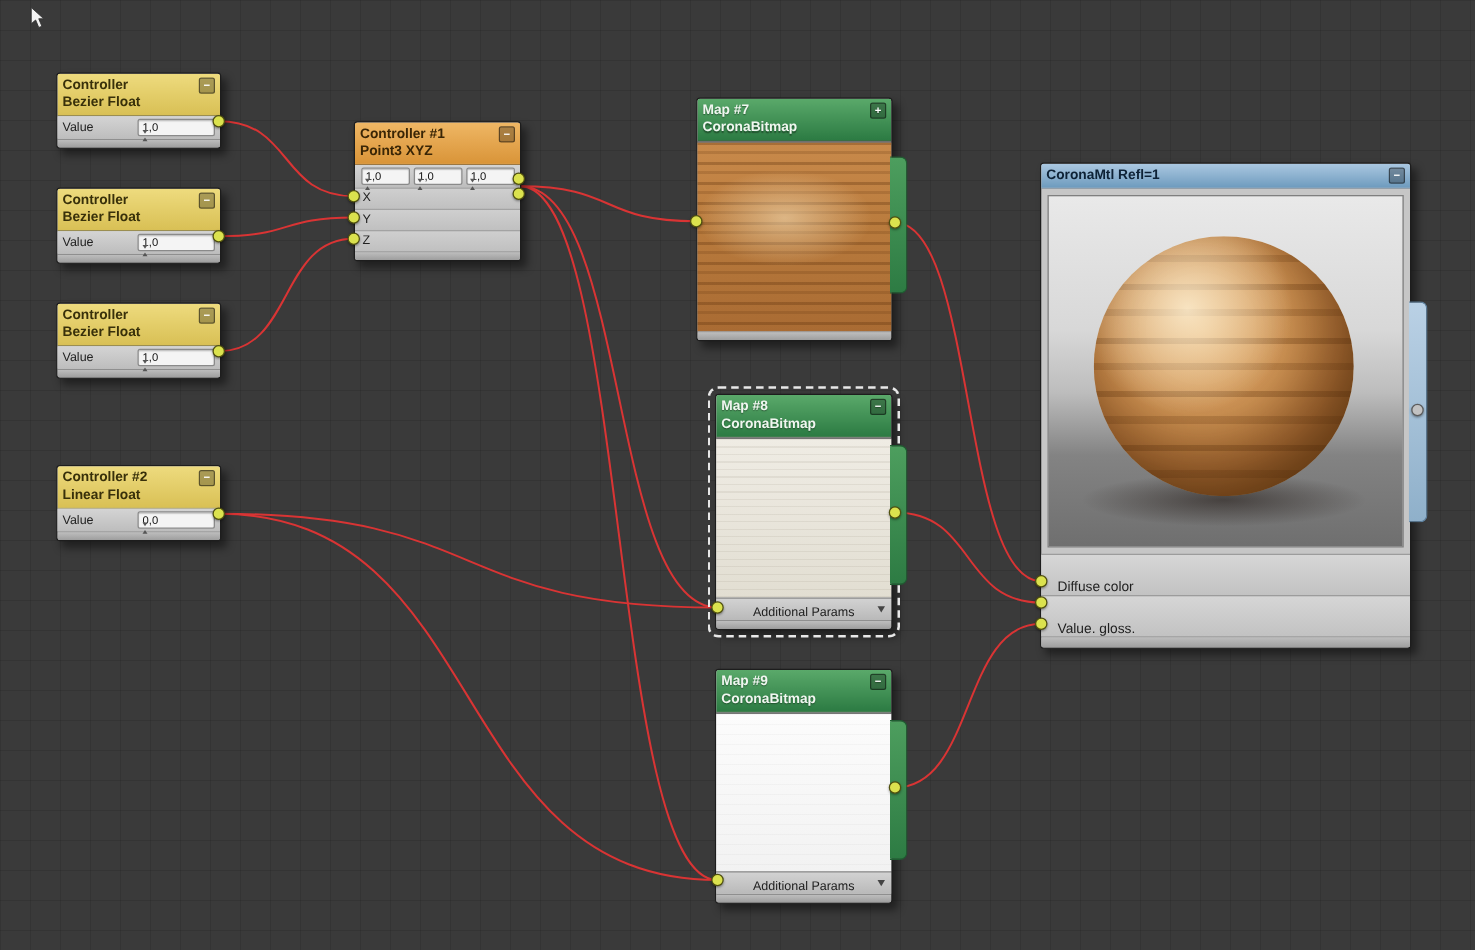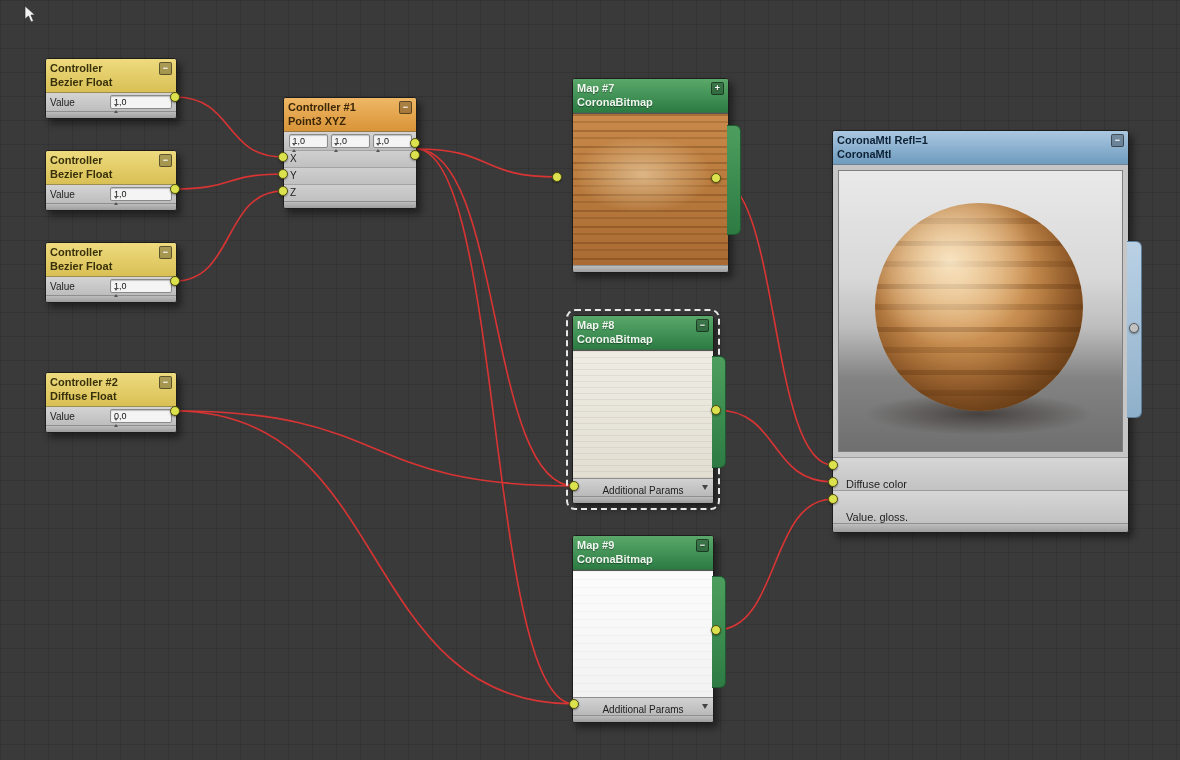--- a/index.html
+++ b/index.html
@@ -244,36 +244,36 @@
     <div class="xyz">Z</div>
     <div class="foot"></div>
   </div>
 
   <div class="node" style="left:45px;top:372px;width:130px;">
     <div class="hdr yellow">
       <div class="l1">
           <span>Controller #2</span>
           <span class="btn-sq">−</span>
         </div>
-      <div class="l2">Diffuse Float</div>
+      <div class="l2">Linear Float</div>
     </div>
     <div class="vrow">
       <span class="vlabel">Value</span>
       <span class="vfield">
         <span class="vnum">0,0</span>
         <span class="spin">
             <i class="up"></i>
             <i class="dn"></i>
           </span>
       </span>
     </div>
     <div class="foot"></div>
   </div>
 
-  <div class="node" style="left:557px;top:78px;width:155px;margin-left:15px;">
+  <div class="node" style="left:557px;top:78px;width:155px;">
     <div class="tab green-tab" style="top:46px;height:108px;"></div>
     <div class="hdr green">
       <div class="l1">
           <span>Map #7</span>
           <span class="btn-sq">+</span>
         </div>
       <div class="l2">CoronaBitmap</div>
     </div>
     <div class="preview tex-wood" style="height:152px;"></div>
     <div class="foot"></div>
@@ -313,21 +313,20 @@
     <div class="foot"></div>
   </div>
 
   <div class="node" style="left:832px;top:130px;width:295px;">
     <div class="tab blue-tab" style="top:110px;height:175px;"></div>
     <div class="hdr blue">
       <div class="l1">
           <span>CoronaMtl Refl=1</span>
           <span class="btn-sq">−</span>
         </div>
-      <div class="l2">CoronaMtl</div>
     </div>
     <div class="mtl-preview">
       <div class="floor-shadow"></div>
       <div class="sphere"></div>
     </div>
     <div class="slot">
         <span>Diffuse color</span>
       </div>
     <div class="slot">
         <span>Value. gloss.</span>

